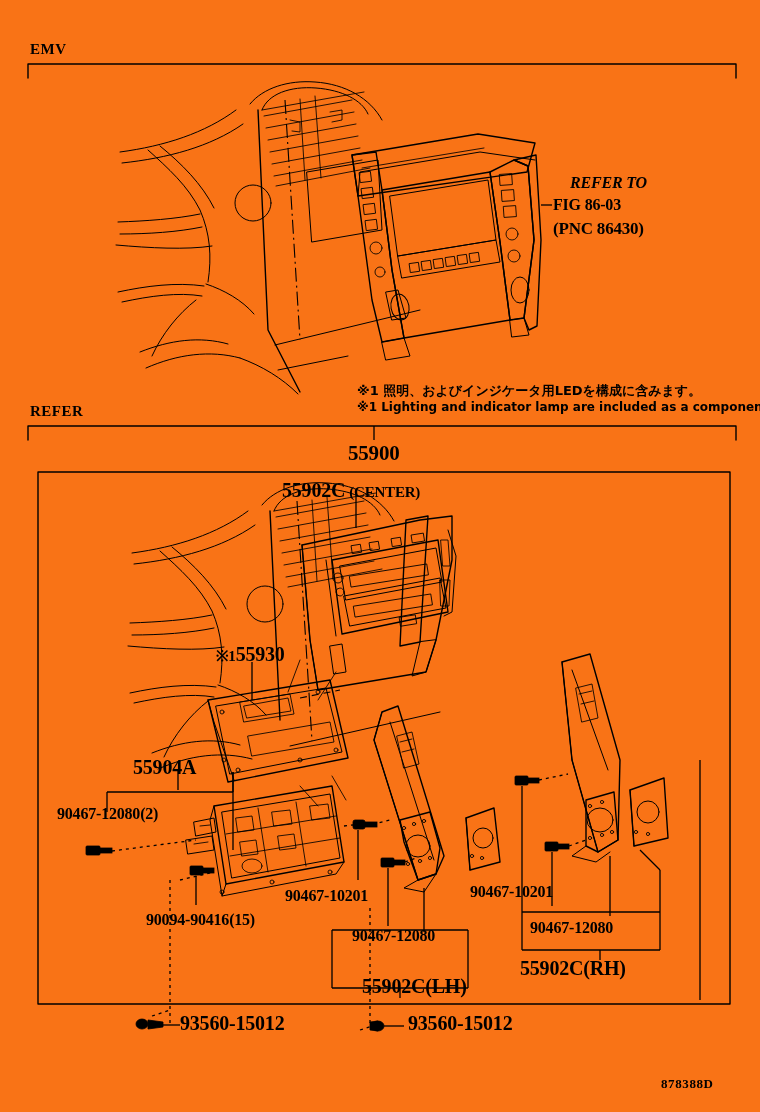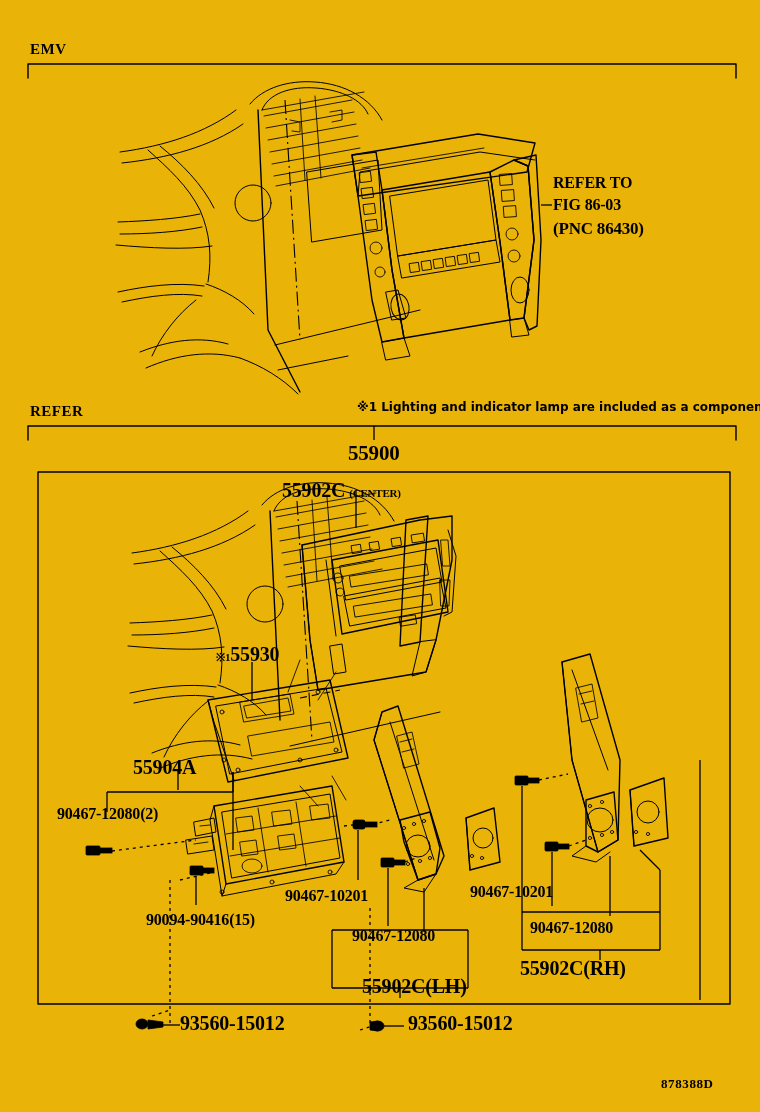--- a/index.html
+++ b/index.html
@@ -7,21 +7,21 @@
     padding: 0;
     background: #ffffff;
   }
   body {
     font-family: "Liberation Serif", serif;
   }
   #page {
     position: relative;
     width: 760px;
     height: 1112px;
-    background: #eab308;
+    background: #f97316;
     overflow: hidden;
   }
   #page svg {
     position: absolute;
     left: 0;
     top: 0;
     width: 760px;
     height: 1112px;
   }
   .lbl {
@@ -41,21 +41,21 @@
     white-space: pre;
     line-height: 1.15;
   }
   .sec-title {
     font-size: 15px;
     letter-spacing: 0.5px;
   }
   .pn-big { font-size: 21px; }
   .pn-med { font-size: 20px; }
   .pn-sm  { font-size: 16px; }
-  .pn-xs  { font-size: 11px; }
+  .pn-xs  { font-size: 15px; }
   .refer  { font-size: 16px; line-height: 1.35; }
   .figid  { font-size: 13px; letter-spacing: 0.6px; }
 </style>
 </head>
 <body>
 
 <div id="page">
 
   <svg viewBox="0 0 760 1112" xmlns="http://www.w3.org/2000/svg">
     <defs>
@@ -421,24 +421,25 @@
     <g>
       <ellipse class="fillb" cx="378" cy="1026" rx="6" ry="5"></ellipse>
       <path class="fillb" d="M370 1022 L378 1021 L378 1031 L370 1030 Z"></path>
       <path class="ld" d="M384 1026 L404 1026"></path>
       <path class="dotl" d="M360 1030 L372 1026"></path>
     </g>
   </svg>
 
   <div class="lbl sec-title" style="left:30px; top:42px;">EMV</div>
 
-  <div class="lbl refer" style="left:553px; top:172px;">REFER TO</div>
+  <div class="lbl refer" style="left:570px; top:172px;font-style:italic;">REFER TO</div>
   <div class="lbl refer" style="left:553px; top:194px;">FIG 86-03</div>
   <div class="lbl refer" style="left:553px; top:218px; font-size:17px;">(PNC 86430)</div>
 
+  <div class="lbl-jp" style="left:357px; top:384px; font-size:13px;">※1 照明、およびインジケータ用LEDを構成に含みます。</div>
   <div class="lbl-jp" style="left:357px; top:401px; font-size:12px;">※1 Lighting and indicator lamp are included as a component.</div>
 
   <div class="lbl sec-title" style="left:30px; top:404px;">REFER</div>
 
   <div class="lbl pn-big" style="left:348px; top:442px;">55900</div>
 
   <div style="position:absolute; left:282px; top:480px;">
     <span class="lbl pn-med" style="position:static;">55902C</span><span class="lbl pn-xs" style="position:static; margin-left:4px;">(CENTER)</span>
   </div>
 

